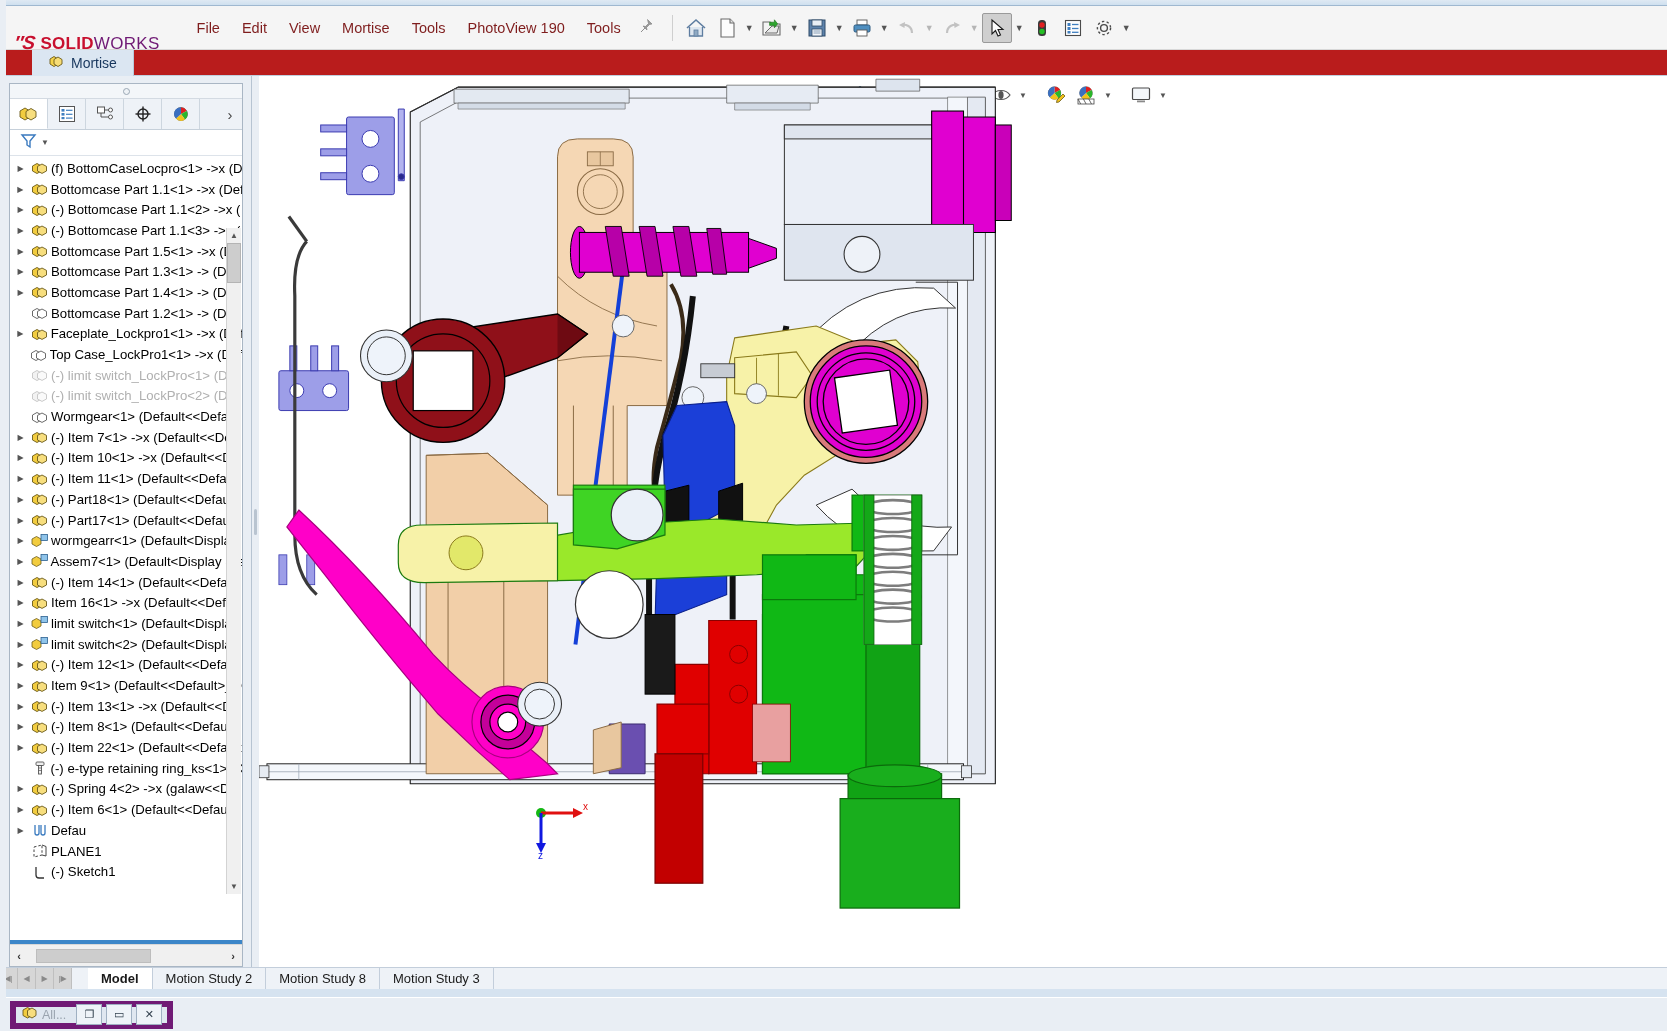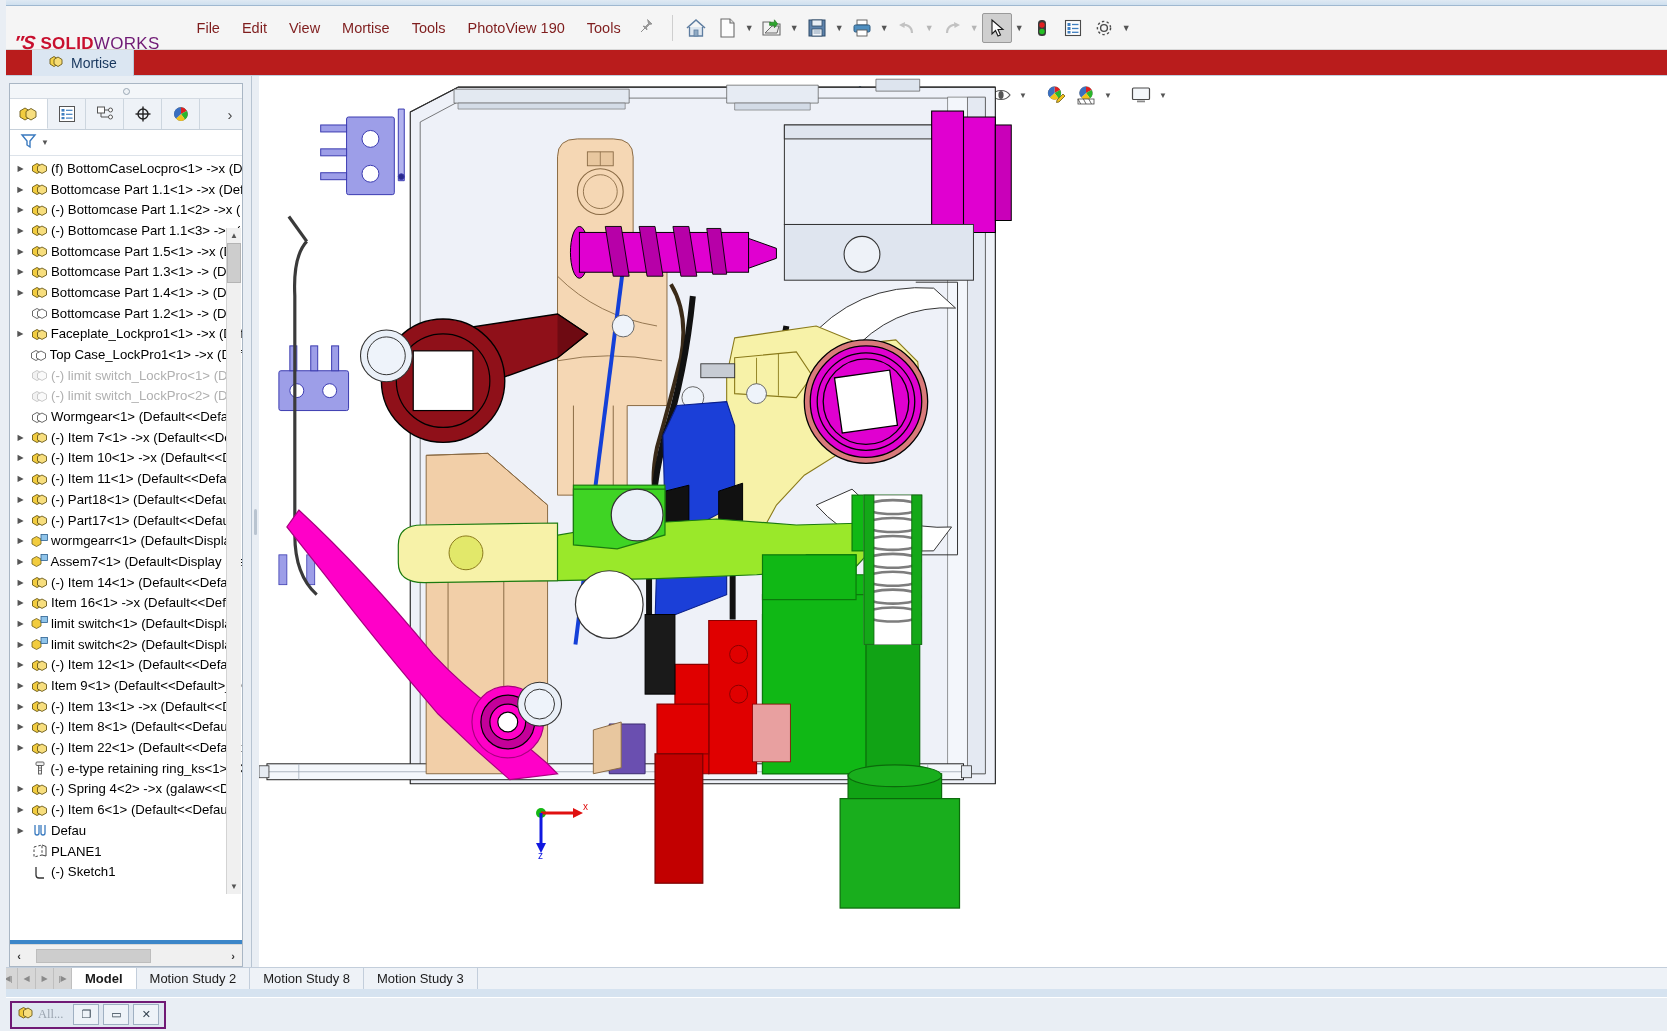--- a/index.html
+++ b/index.html
@@ -186,34 +186,34 @@
   }
   .nav-btns { display: flex; align-items: stretch; }
   .nav-btn {
     width: 18px; display:flex;align-items:center;justify-content:center;
     background:#d6d6d6; border-right:1px solid #bfbfbf; font-size:8px; color:#8a8a8a;
   }
   .stab {
     padding: 0 13px; display:flex; align-items:center;
     border-right: 1px solid #c3cedb; color: #1a1a1a;
   }
-  .stab.sel { font-weight: bold; background: #ffffff; }
+  .stab.sel { font-weight: bold; background: #ffffff; margin-left: 16px; }
 
   .bottom-strip { height: 8px; background: #d6e3f0; }
 
   
   .mini-window {
     height: 34px; background: #e9eef4; display:flex; align-items:center;
     border-top: 1px solid #ffffff;
     padding-left: 10px;
   }
   .mini-box {
     display: flex; align-items: center; gap: 4px;
-    background: #dfe7f0; border: 2px solid #701a75;
-    height: 28px; padding: 0 5px; font-family: Liberation Serif, serif;
+    background: #dfe7f0; border: 6px solid #701a75;
+    height: 28px; padding: 0 5px;
   }
   .mini-label { font-size: 12.5px; color: #9aa4af; margin-right: 6px; }
   .mini-btn {
     width: 26px; height: 21px; border: 1px solid #9fb0c2; background: #eef3f8;
     display:flex; align-items:center; justify-content:center; font-size: 11px; color:#33424f;
   }
   .statusbar {
     height: 22px; background: #ffffff; border-top: 1px solid #d3d3d3;
     display: flex; align-items: center; padding-left: 8px;
     font-size: 13px; color: #000;

